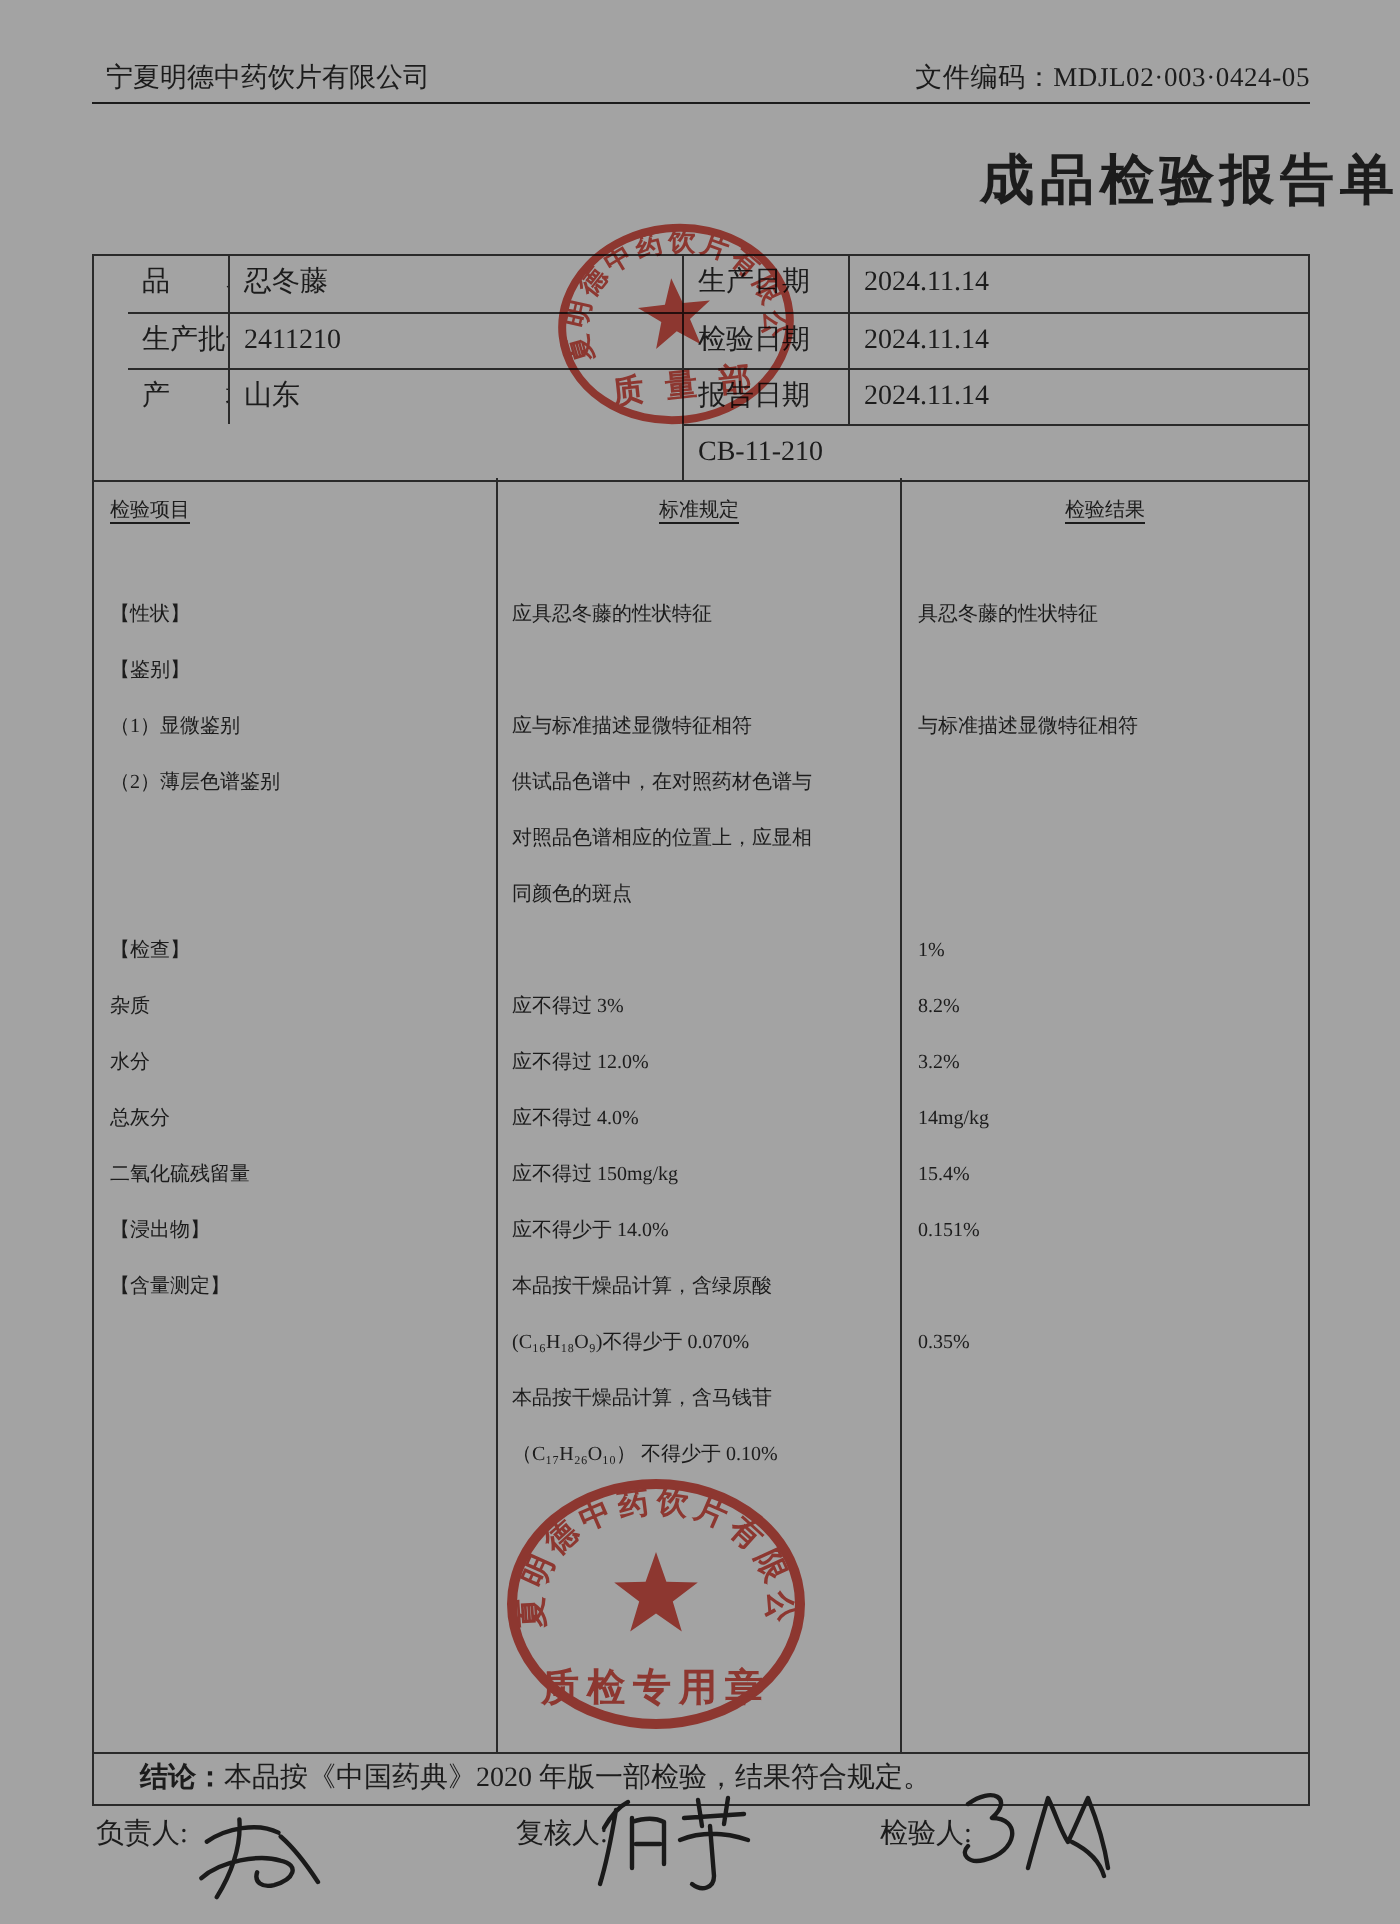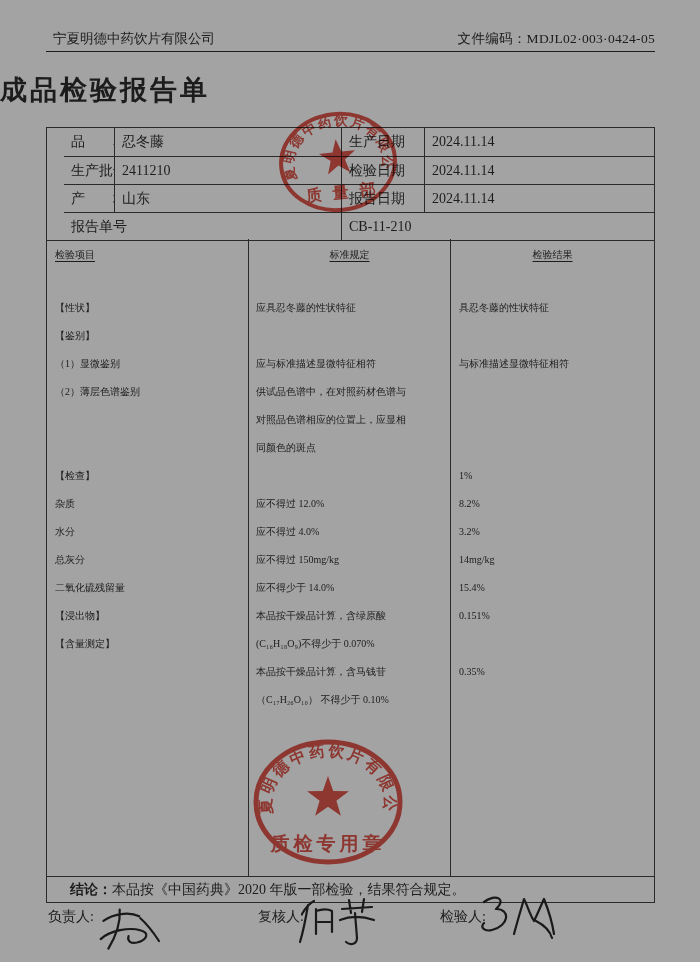--- a/index.html
+++ b/index.html
@@ -11,21 +11,21 @@
   
   .doc-header{
     position:absolute;left:46px;top:26px;width:609px;height:26px;
     border-bottom:1.5px solid #1c1c1c;
     display:flex;justify-content:space-between;align-items:flex-end;
     font-size:13.5px;padding-bottom:3px;box-sizing:border-box;
   }
   .doc-header .left{padding-left:7px;}
   .doc-header .right{letter-spacing:.3px;}
   .doc-title{
-    position:absolute;left:0;top:72px;width:700px;text-align:left;
+    position:absolute;left:0;top:72px;width:700px;text-align:right;
     font-size:27px;font-weight:bold;letter-spacing:3px;
   }
   
   .info-table{
     position:absolute;left:46px;top:127px;width:609px;box-sizing:border-box;
     border:1px solid #2a2a2a;
     display:grid;grid-template-columns:67px 227px 83px 1fr;
     font-size:14px;
   }
   .it-cell{
@@ -98,21 +98,20 @@
     <div class="it-cell c0">生产批号</div>
     <div class="it-cell">2411210</div>
     <div class="it-cell">检验日期</div>
     <div class="it-cell">2024.11.14</div>
 
     <div class="it-cell c0">产　　地</div>
     <div class="it-cell">山东</div>
     <div class="it-cell">报告日期</div>
     <div class="it-cell">2024.11.14</div>
 
-    <div class="it-cell c0 span2a">报告单号</div>
     <div class="it-cell span2b">CB-11-210</div>
   </div>
 
   <div class="result-table">
     <div class="rcol c1">
       <div class="rhead"><span>检验项目</span></div>
       <div class="rlines">
           <div class="rline">【性状】</div>
           <div class="rline">【鉴别】</div>
           <div class="rline">（1）显微鉴别</div>
@@ -134,20 +133,21 @@
     <div class="rcol c2">
       <div class="rhead"><span>标准规定</span></div>
       <div class="rlines">
           <div class="rline">应具忍冬藤的性状特征</div>
           <div class="rline"></div>
           <div class="rline">应与标准描述显微特征相符</div>
           <div class="rline">供试品色谱中，在对照药材色谱与</div>
           <div class="rline">对照品色谱相应的位置上，应显相</div>
           <div class="rline">同颜色的斑点</div>
           <div class="rline"></div>
+          <div class="rline">应不得过 3%</div>
           <div class="rline">应不得过 12.0%</div>
           <div class="rline">应不得过 4.0%</div>
           <div class="rline">应不得过 150mg/kg</div>
           <div class="rline">应不得少于 14.0%</div>
           <div class="rline">本品按干燥品计算，含绿原酸</div>
           <div class="rline">(C₁₆H₁₈O₉)不得少于 0.070%</div>
           <div class="rline">本品按干燥品计算，含马钱苷</div>
           <div class="rline">（C₁₇H₂₆O₁₀） 不得少于 0.10%</div>
         </div>
     </div>

